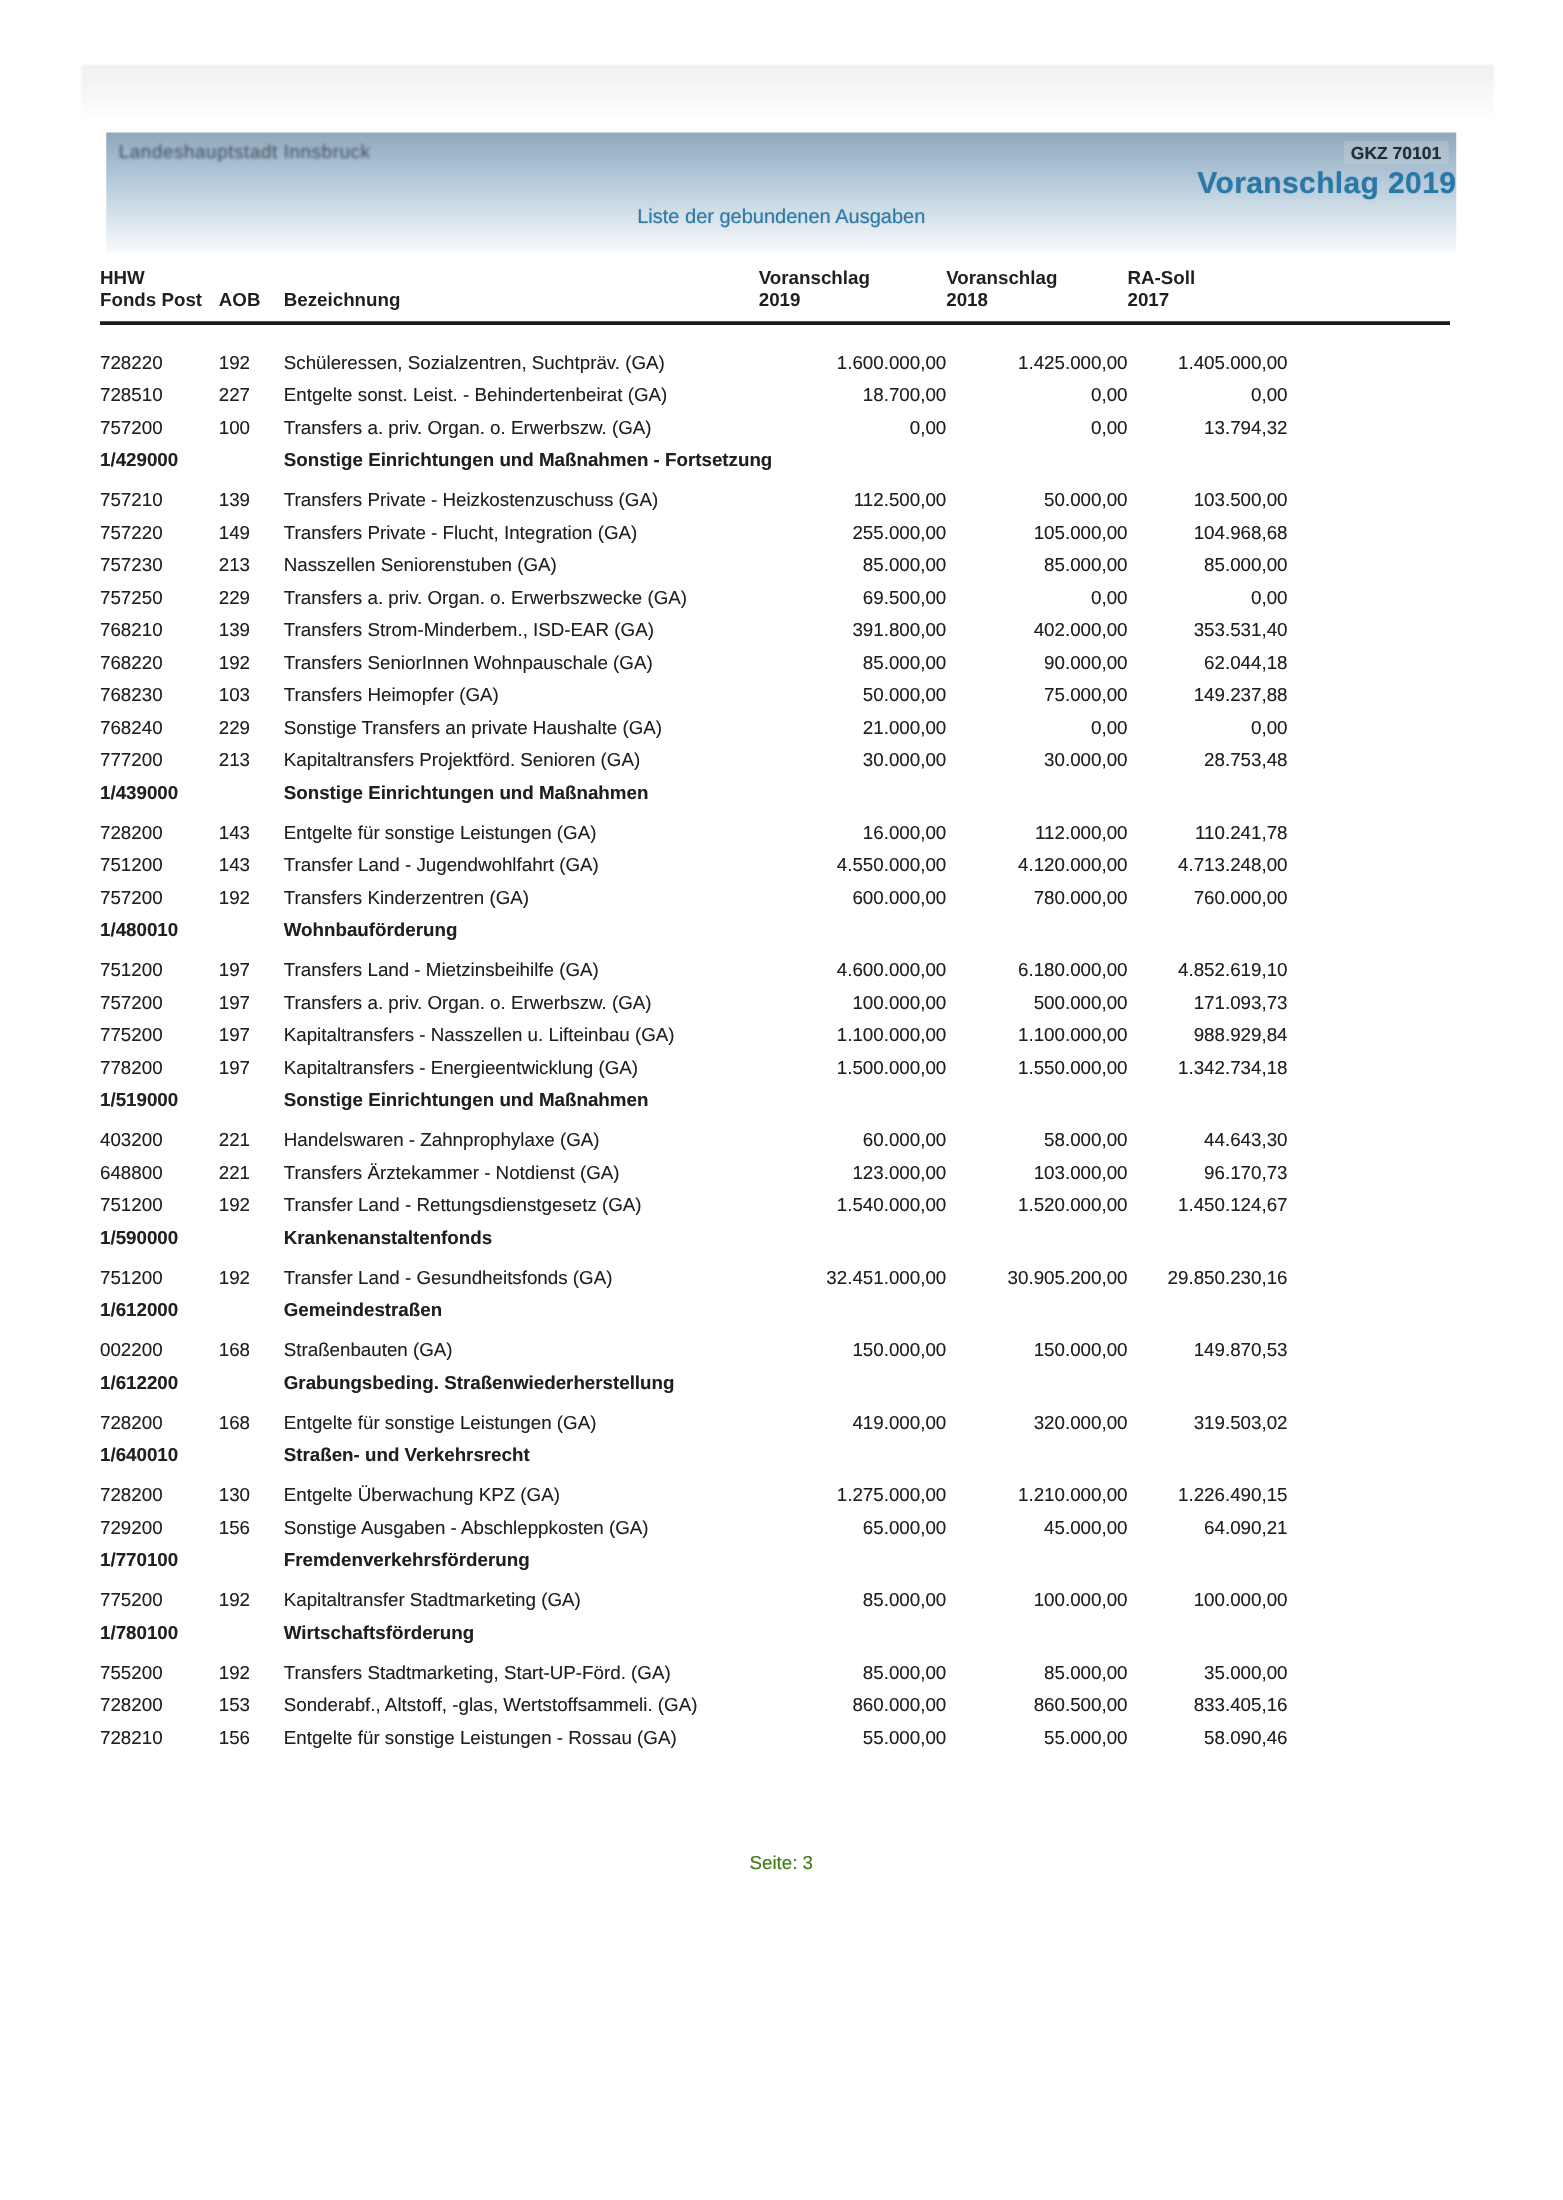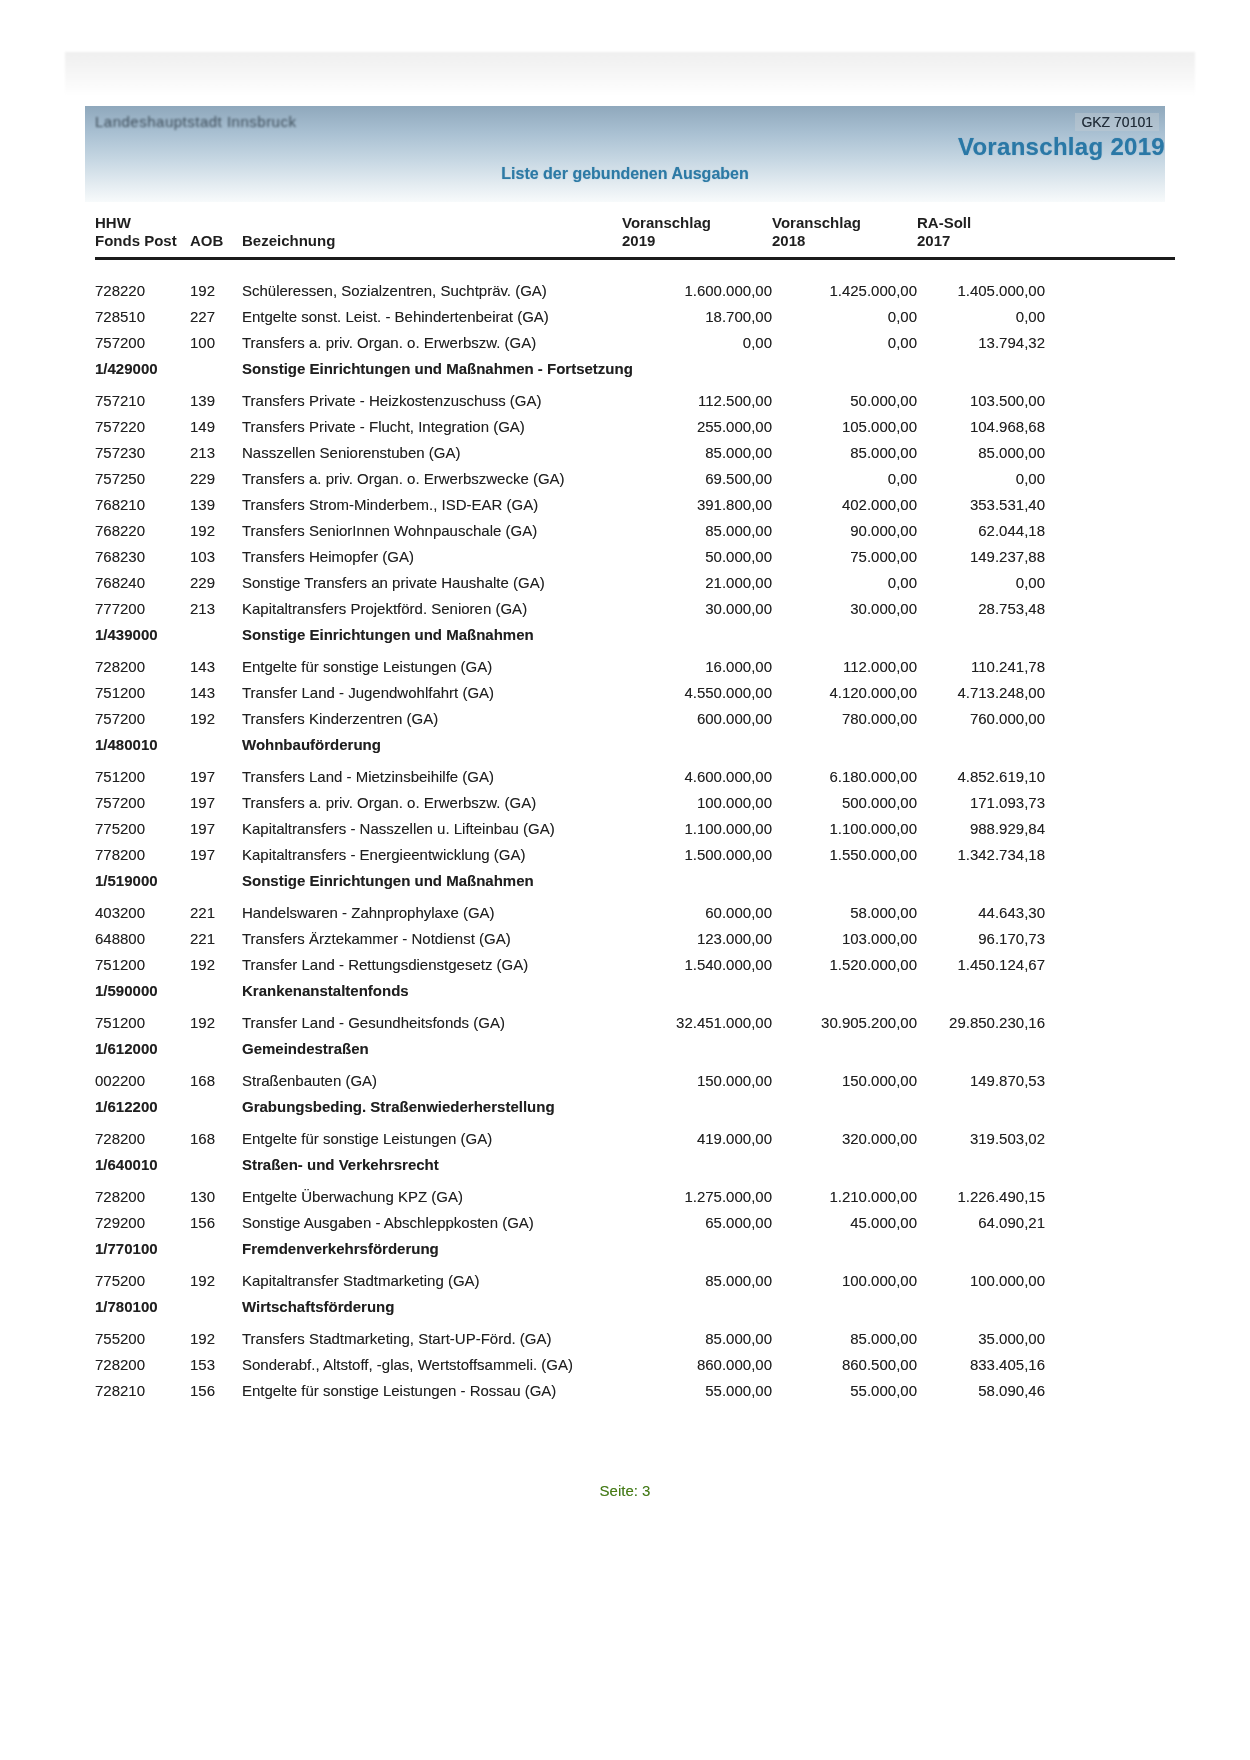--- a/index.html
+++ b/index.html
@@ -21,36 +21,36 @@
     background:linear-gradient(180deg,#8fa8bc 0%,#a9c0d2 28%,#c5d6e2 55%,#e4ecf1 82%,#f7fafb 100%);
   }
   .band-row1{
     display:flex;justify-content:space-between;align-items:flex-start;
     padding:7px 6px 0 10px;
   }
   .org-name{
     font-size:15px;color:#3d4d5a;filter:blur(1.2px);letter-spacing:.5px;
   }
   .gkz{
-    font-size:14px;font-weight:normal;color:#222e3a;
+    font-size:14px;font-weight:bold;color:#222e3a;
     background:rgba(195,203,210,.45);padding:1px 6px;
     text-shadow:0 0 .6px rgba(20,30,40,.5);
   }
   .band-title{
     text-align:right;font-size:24px;font-weight:bold;color:#2a78a6;
     margin-top:2px;letter-spacing:.3px;
     text-shadow:0 0 1px rgba(42,120,166,.55);
   }
   .band-subtitle{
-    text-align:center;font-size:16px;font-weight:bold;color:#2d7aa5;
+    text-align:center;font-size:16px;font-weight:normal;color:#2d7aa5;
     margin-top:4px;
     text-shadow:0 0 1px rgba(42,120,166,.5);
   }
   
-  .table{position:absolute;top:214px;left:95px;width:1080px;}
+  .table{position:absolute;top:214px;left:80px;width:1080px;}
   .thead{
     display:grid;grid-template-columns:95px 52px 1fr 150px 145px 128px;
     padding-right:130px;padding-bottom:7px;
     border-bottom:3px solid #1b1b1b;
     font-size:15px;font-weight:bold;line-height:18px;
     align-items:end;
   }
   .thead .hcell span{display:block;}
   .tbody{margin-top:17px;}
   .trow{

